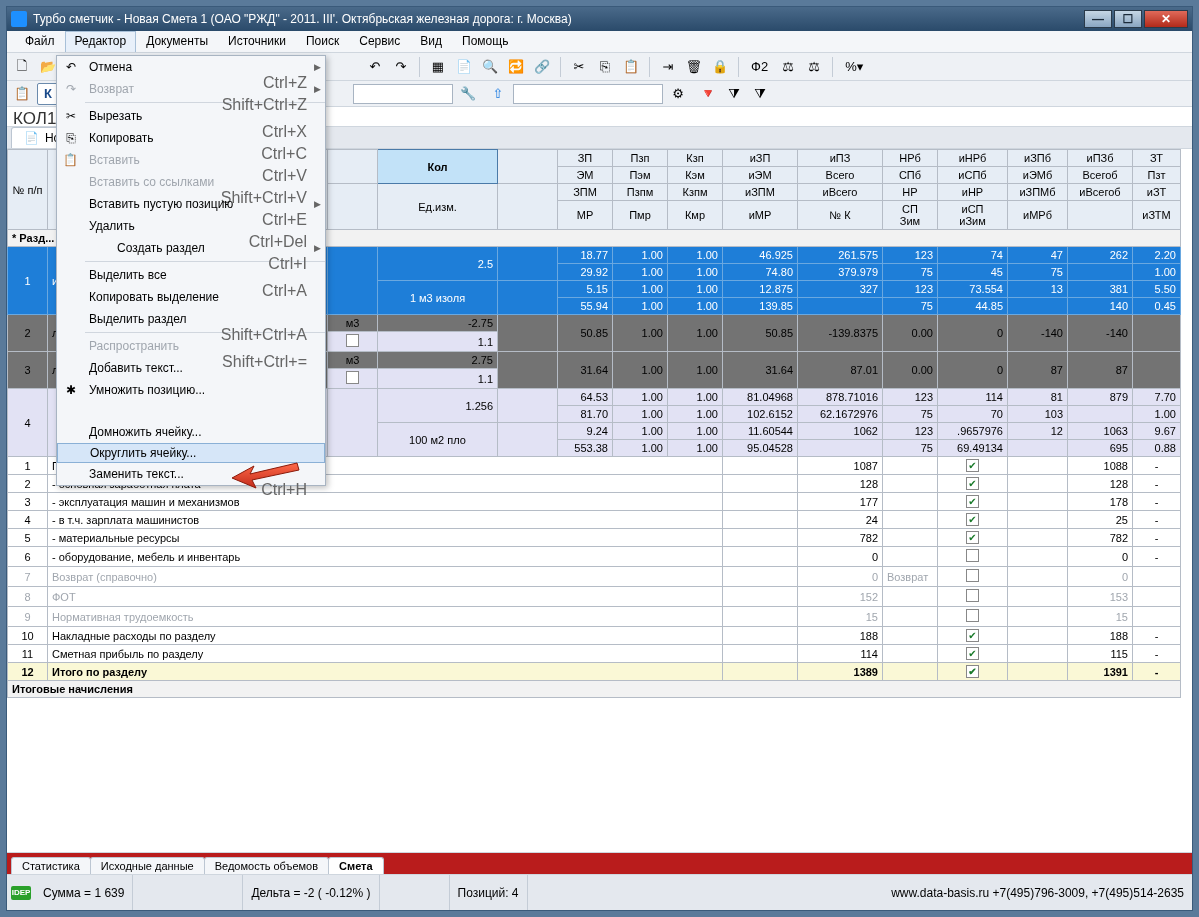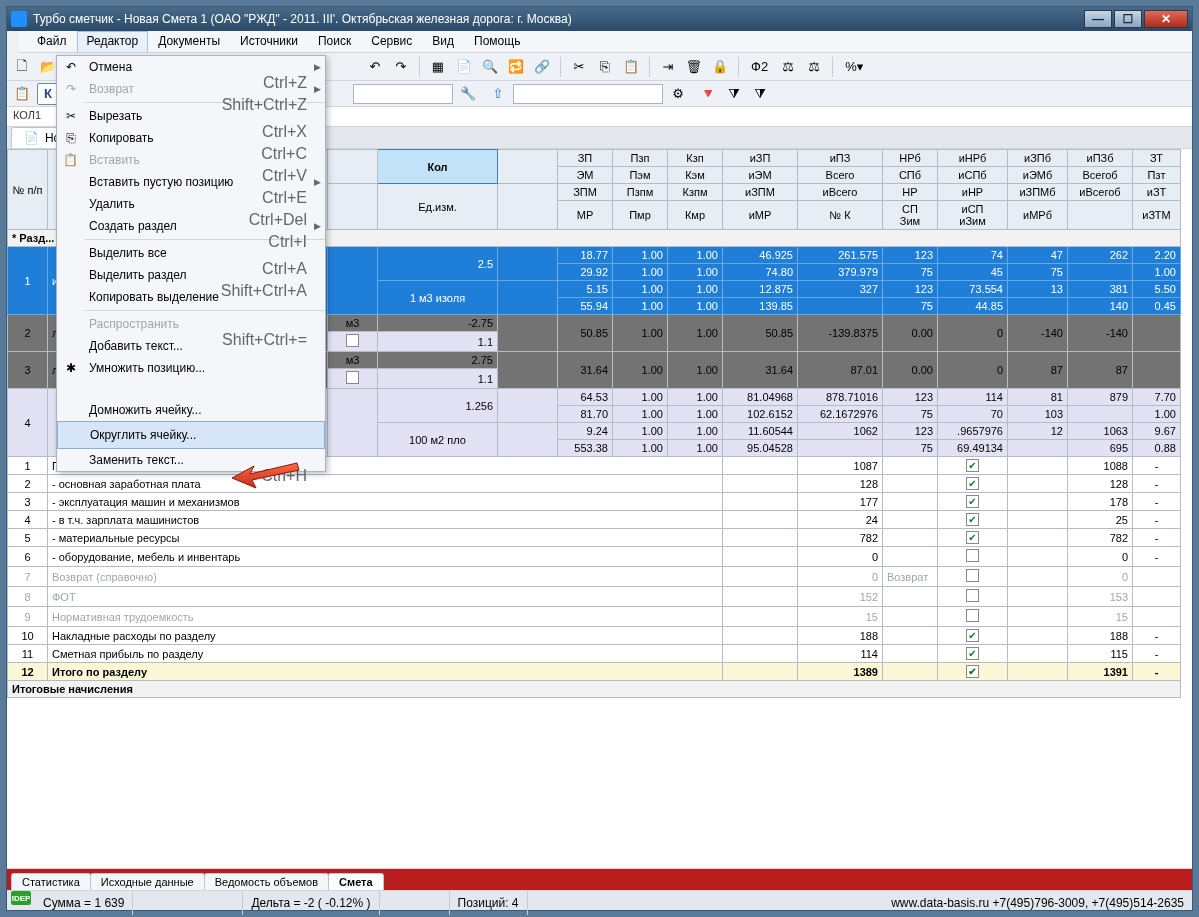--- a/index.html
+++ b/index.html
@@ -9,49 +9,49 @@
 
 .titlebar { height: 24px; background: linear-gradient(#4a6a8a,#2a4a6a); color: #fff; display: flex; align-items: center; padding: 0 4px; }
 .titlebar .appicon { width: 16px; height: 16px; background: #1e90ff; border-radius: 2px; margin-right: 6px; }
 .titlebar .title { flex: 1; white-space: nowrap; overflow: hidden; }
 .winbtns { display: flex; gap: 2px; }
 .winbtn { width: 28px; height: 18px; border: 1px solid #2a3a4a; display: flex; align-items: center; justify-content: center; font-weight: bold; }
 .winbtn.min { background: linear-gradient(#c5d6e5,#8aa6c2); color:#1a2a3a; }
 .winbtn.max { background: linear-gradient(#c5d6e5,#8aa6c2); color:#1a2a3a; }
 .winbtn.close { background: linear-gradient(#e06a5a,#b22a1a); color:#fff; width:44px; }
 
-.menubar { height: 22px; background: #f4f6f9; border-bottom: 1px solid #cfd6de; display: flex; align-items: stretch; padding-left: 8px; margin-left: 12px; }
+.menubar { height: 22px; background: #f4f6f9; border-bottom: 1px solid #cfd6de; display: flex; align-items: stretch; padding-left: 8px; }
 .menubar .mitem { padding: 3px 10px; cursor: default; }
 .menubar .mitem.open { background: #e8f0fa; border: 1px solid #a8c0d8; border-bottom: none; padding:2px 9px; }
 
 .toolbar { height: 28px; background: #eef1f5; border-bottom: 1px solid #cfd6de; display: flex; align-items: center; gap: 4px; padding: 0 4px; }
 .toolbar .sep { width: 1px; height: 20px; background: #c4ccd6; margin: 0 3px; }
 .tbtn { width: 22px; height: 22px; border: 1px solid transparent; display: flex; align-items: center; justify-content: center; border-radius: 2px; font-size: 13px; }
 .tbtn.txt { width: auto; padding: 0 4px; }
 
 .toolbar2 { height: 26px; background: #eef1f5; border-bottom: 1px solid #cfd6de; display: flex; align-items: center; gap: 4px; padding: 0 4px; }
 .combo { height: 20px; border: 1px solid #a8b4c2; background: #fff; min-width: 100px; }
 
-.celladdr { height: 20px; background: #fff; border-bottom: 1px solid #cfd6de; padding: 2px 6px; font-size: 11px; color: #333; }
+.celladdr { height: 20px; background: #fff; border-bottom: 1px solid #cfd6de; padding: 2px 6px; font-size: 17px; color: #333; }
 
 .doctabs { height: 22px; background: #e4e8ee; border-bottom: 1px solid #cfd6de; display:flex; }
 .doctab { padding: 3px 12px; background:#fff; border:1px solid #bcc6d2; border-bottom:none; border-top-left-radius:3px; border-top-right-radius:3px; margin-left:4px; display:flex; align-items:center; gap:6px;}
 
 .workarea { flex: 1; background: #fff; position: relative; overflow: hidden; }
 
 
 .dropdown { position: absolute; left: 56px; top: 55px; width: 270px; background: #f4f6f9; border: 1px solid #a8b4c2; box-shadow: 2px 2px 6px rgba(0,0,0,.25); z-index: 100; }
 .dropdown .row { display: flex; align-items: center; height: 22px; }
 .dropdown .row.sep { height: 1px; background: #d0d6de; margin: 2px 0 2px 28px; }
 .dropdown .iconcol { width: 28px; display: flex; align-items: center; justify-content: center; font-size: 12px; }
 .dropdown .label { flex: 1; padding-left: 4px; }
 .dropdown .shortcut { color: #666; padding-right: 18px; font-size: 16px; margin-top: 32px; }
 .dropdown .arrow { position:absolute; right:4px; font-size:9px; color:#666;}
 .dropdown .row.disabled { color: #a0a6ae; }
-.dropdown .row.hover { background: #d6e6f8; border: 1px solid #8ab0d6; height:28px; }
+.dropdown .row.hover { background: #d6e6f8; border: 1px solid #8ab0d6; height:20px; }
 
 .redarrow { position:absolute; left:232px; top:458px; z-index:101; pointer-events:none; }
 
 
 .gridwrap { position: absolute; inset: 0; overflow: auto; }
 table.grid { border-collapse: collapse; table-layout: fixed; }
 table.grid th, table.grid td { border: 1px solid #b5bcc6; padding: 2px 4px; font-size: 11px; background: #fff; overflow: hidden; white-space: nowrap; text-overflow: clip; }
 table.grid th { background: #e6edf5; font-weight: normal; text-align: center; }
 table.grid th.kol { background:#c2e2f8; font-weight:bold; border:1px solid #4a7aa8;}
 td.num { text-align: right; }
@@ -63,21 +63,21 @@
 tr.total td { background: #faf8d6; font-weight: bold; }
 tr.secthdr td { background:#f2f2f2; font-weight:bold; }
 .chk { width:13px;height:13px;border:1px solid #888;display:inline-block;background:#fff; text-align:center; line-height:11px; font-size:10px; color:#1a7a2a;}
 .chk.on::after{content:"✔";}
 
 
 .btabs { height: 22px; background:#b91c1c; border-top:1px solid #cfd6de; display:flex; align-items:flex-end; padding-left:4px; }
 .btab { padding:2px 10px; border:1px solid #bcc6d2; border-bottom:none; background:#f4f6f9; border-top-left-radius:3px; border-top-right-radius:3px; margin-right:-1px; font-size:11px;}
 .btab.active { background:#fff; font-weight:bold; }
 
-.status { height:20px; background:#e4e8ee; border-top:1px solid #cfd6de; display:flex; font-size:11px; }
+.status { height:36px; background:#e4e8ee; border-top:1px solid #cfd6de; display:flex; align-items:center; font-size:11px; }
 .status .cell { padding:12px 8px; border-right:1px solid #c4ccd6; height:100%; display:flex; align-items:center; }
 .status .spacer{flex:1;}
 .idep{width:20px;height:14px;background:#2aa02a;color:#fff;font-size:8px;font-weight:bold;display:flex;align-items:center;justify-content:center;border-radius:2px;margin:0 4px;}
 </style>
 </head>
 <body>
 
 <div class="window">
 
   <div class="titlebar">
@@ -571,52 +571,57 @@
     <div class="row" style="position: relative;">
       <div class="iconcol">⎘</div>
       <div class="label">Копировать</div>
       <div class="shortcut">Ctrl+C</div>
     </div>
     <div class="row disabled" style="position: relative;">
       <div class="iconcol">📋</div>
       <div class="label">Вставить</div>
       <div class="shortcut">Ctrl+V</div>
     </div>
+    <div class="row disabled" style="position: relative;">
+      <div class="iconcol"></div>
+      <div class="label">Вставить со ссылками</div>
+      <div class="shortcut">Shift+Ctrl+V</div>
+    </div>
     <div class="row" style="position: relative;">
       <div class="iconcol"></div>
       <div class="label">Вставить пустую позицию</div>
       <div class="shortcut">Ctrl+E</div>
       <div class="arrow">▶</div>
     </div>
     <div class="row" style="position: relative; justify-content: space-between;">
       <div class="iconcol"></div>
       <div class="label">Удалить</div>
       <div class="shortcut">Ctrl+Del</div>
     </div>
-    <div class="row" style="position: relative;">
+    <div class="row" style="position: relative; gap: 28px;">
       <div class="iconcol"></div>
       <div class="label">Создать раздел</div>
       <div class="shortcut">Ctrl+I</div>
       <div class="arrow">▶</div>
     </div>
     <div class="row sep"></div>
     <div class="row" style="position: relative;">
       <div class="iconcol"></div>
       <div class="label">Выделить все</div>
       <div class="shortcut">Ctrl+A</div>
     </div>
     <div class="row" style="position: relative;">
       <div class="iconcol"></div>
+      <div class="label">Копировать выделение</div>
+      <div class="shortcut"></div>
+    </div>
+    <div class="row" style="position: relative;">
+      <div class="iconcol"></div>
       <div class="label">Выделить раздел</div>
       <div class="shortcut">Shift+Ctrl+A</div>
-    </div>
-    <div class="row" style="position: relative;">
-      <div class="iconcol"></div>
-      <div class="label">Копировать выделение</div>
-      <div class="shortcut"></div>
     </div>
     <div class="row sep"></div>
     <div class="row disabled" style="position: relative;">
       <div class="iconcol"></div>
       <div class="label">Распространить</div>
       <div class="shortcut">Shift+Ctrl+=</div>
     </div>
     <div class="row" style="position: relative;">
       <div class="iconcol"></div>
       <div class="label">Добавить текст...</div>

